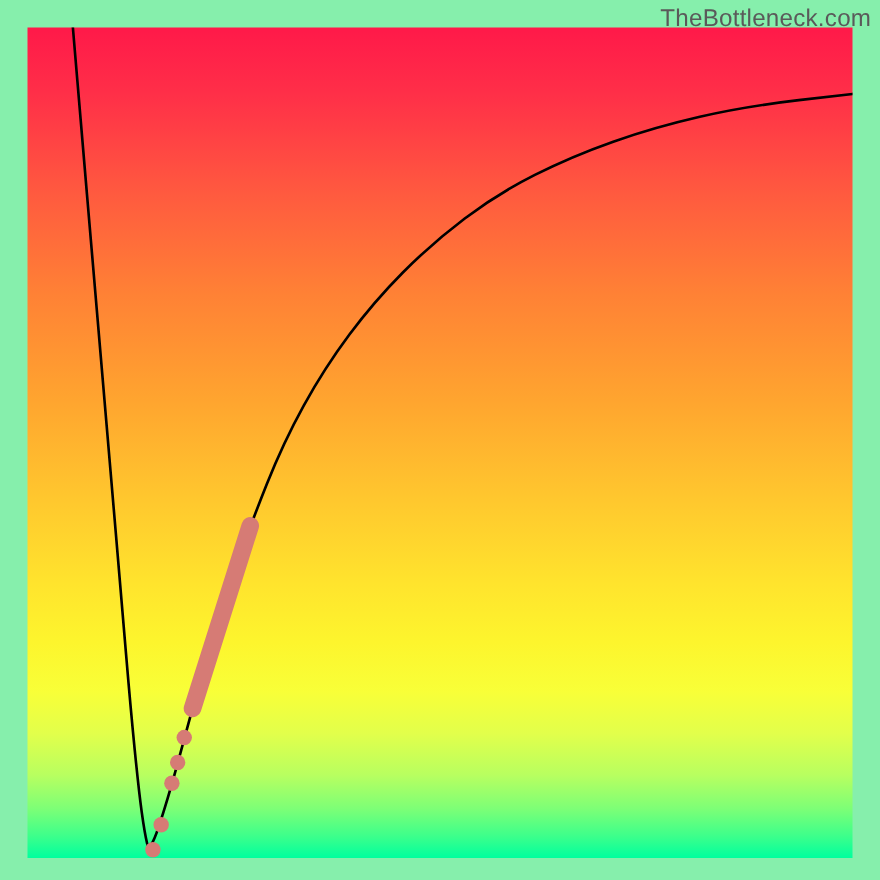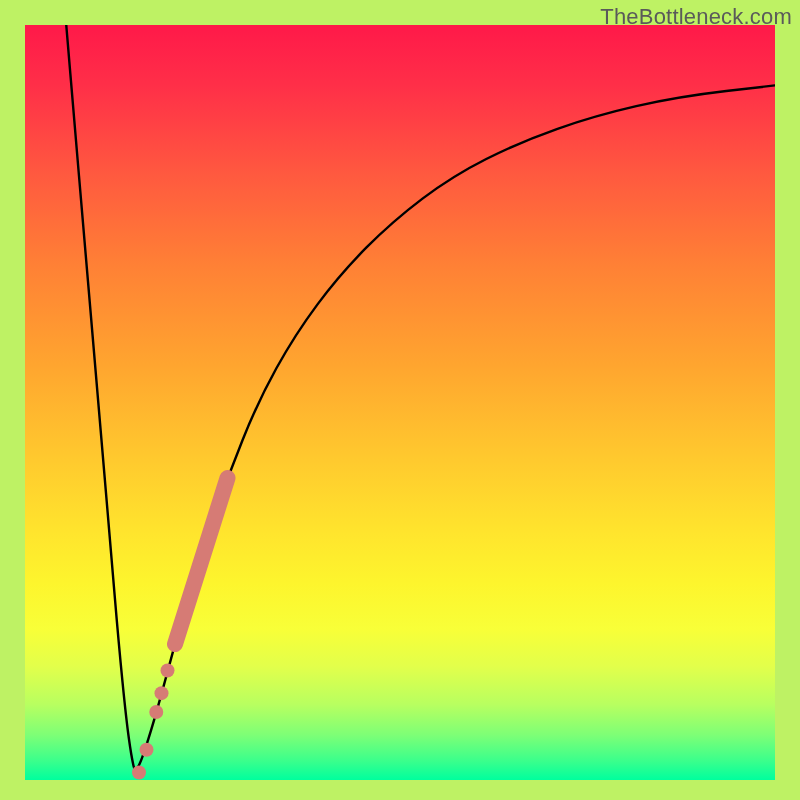--- a/index.html
+++ b/index.html
@@ -8,21 +8,21 @@
     width: 800px;
     height: 800px;
     overflow: hidden;
     background: #000;
     font-family: Arial, Helvetica, sans-serif;
   }
   .stage {
     position: relative;
     width: 800px;
     height: 800px;
-    background: #bef264;
+    background: #86efac;
   }
   .plot-area {
     position: absolute;
     left: 25px;
     top: 25px;
     width: 750px;
     height: 755px;
   }
   .gradient-bg {
     position: absolute;

